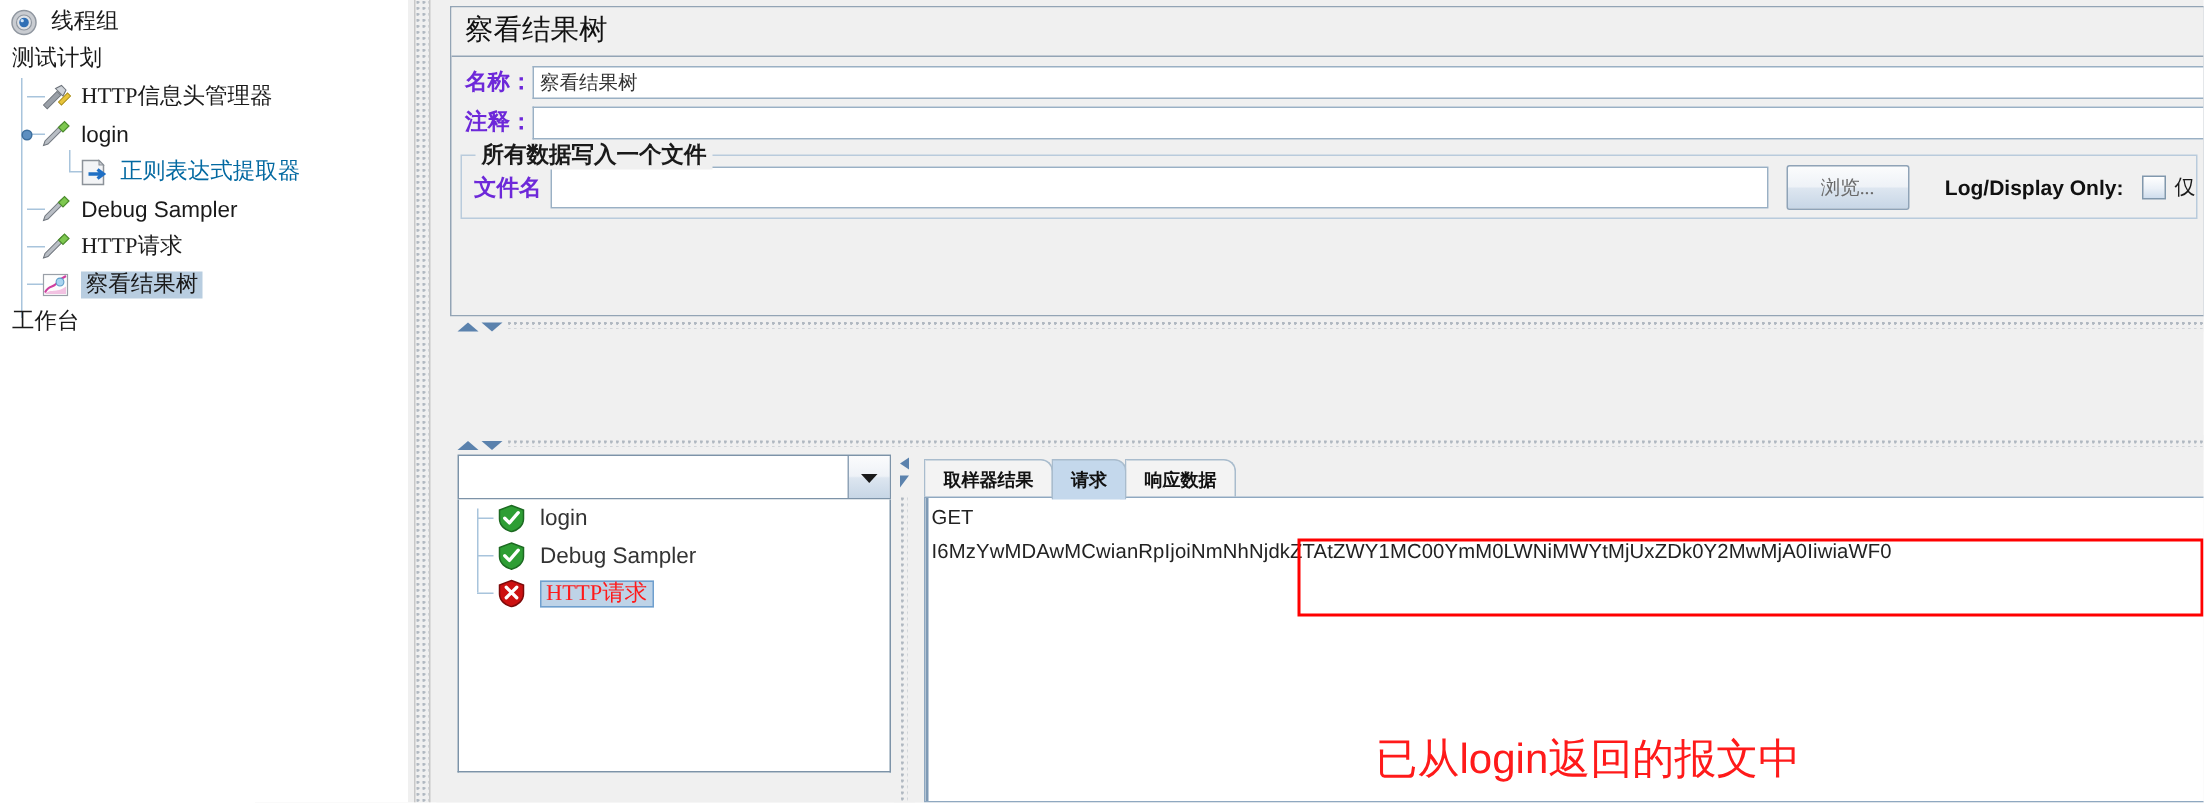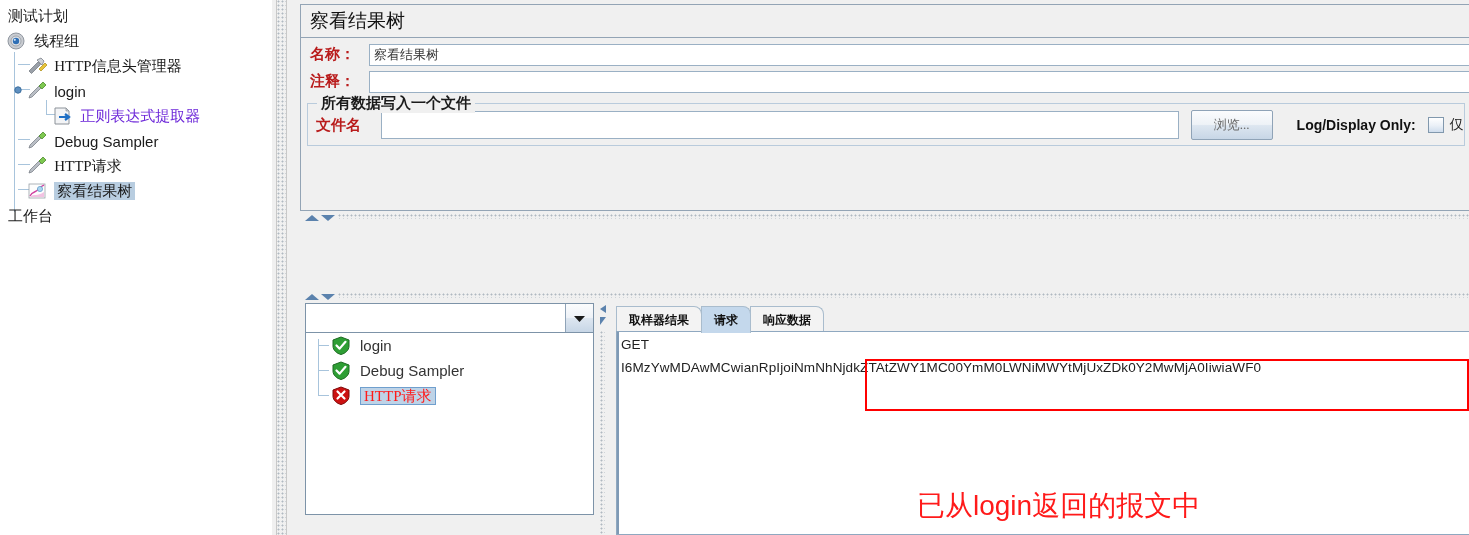--- a/index.html
+++ b/index.html
@@ -91,22 +91,22 @@
   }
   .field-row {
     display: flex; align-items: center;
     height: 27px;
     padding-left: 9px;
   }
   .field-label {
     font-family: Liberation Mono, monospace;
     font-weight: bold;
     font-size: 15px;
-    color: #b91c1c;
-    margin-right: 14px;
+    color: #6d28d9;
+    margin-right: 0;
     white-space: nowrap;
   }
   .txt {
     flex: 1; height: 20px; line-height: 20px;
     background: #ffffff;
     border: 1px solid #9ab0c4;
     border-right: none;
     font-size: 13px;
     padding-left: 4px;
     color: #333;
@@ -306,36 +306,36 @@
   }
 </style>
 </head>
 <body>
 
 <div class="root">
 
   <div class="left-panel">
     <div class="tree">
 
-      <div class="tnode" style="padding-left:4px;">
-        <span class="lbl" style="font-family:'Liberation Serif',serif;">测试计划</span>
-      </div>
-
       <div class="tnode" style="padding-left:2px;">
         <span class="ico">
           <svg width="20" height="20" viewBox="0 0 20 20">
             <circle cx="10" cy="10" r="8" fill="#c9ccd1" stroke="#9097a0" stroke-width="1"></circle>
             <circle cx="10" cy="10" r="5" fill="#dfe2e6" stroke="#9097a0" stroke-width="0.8"></circle>
             <circle cx="10" cy="10" r="3.2" fill="#2f6fb5"></circle>
             <circle cx="8.8" cy="8.8" r="1.1" fill="#cfe2f5"></circle>
           </svg>
         </span>
         <span class="lbl" style="font-family:'Liberation Serif',serif;">线程组</span>
       </div>
 
+      <div class="tnode" style="padding-left:4px;">
+        <span class="lbl" style="font-family:'Liberation Serif',serif;">测试计划</span>
+      </div>
+
       <div class="vline" style="left:14px; top:52px; height:160px;"></div>
 
       <div class="tnode indent1">
         <div class="hline" style="left:14px; top:12px; width:12px;"></div>
         <span class="ico">
           <svg width="22" height="20" viewBox="0 0 22 20">
             <path d="M3 15 L12 6 L14.5 8.5 L5.5 17.5 Z" fill="#9aa0a8" stroke="#6d737b" stroke-width="0.7"></path>
             <path d="M11 4 L15 2 L18 5 L16 9 Z" fill="#cfd3d8" stroke="#6d737b" stroke-width="0.7"></path>
             <path d="M13 13 L19 7 L21 9 L15 15 Z" fill="#e8c43a" stroke="#a88a10" stroke-width="0.7"></path>
           </svg>
@@ -362,21 +362,21 @@
       <div class="tnode indent2">
         <div class="vline" style="left:42px; top:-2px; height:14px;"></div>
         <div class="hline" style="left:42px; top:12px; width:12px;"></div>
         <span class="ico">
           <svg width="22" height="20" viewBox="0 0 22 20">
             <path d="M3 2 H14 L17 5 V18 H3 Z" fill="#f3f4f6" stroke="#8c9299" stroke-width="1"></path>
             <path d="M14 2 V5 H17 Z" fill="#c8ccd2" stroke="#8c9299" stroke-width="0.7"></path>
             <path d="M7 11 H16 M13 8 L17 11 L13 14" stroke="#1f6fc4" stroke-width="2.2" fill="none"></path>
           </svg>
         </span>
-        <span class="lbl" style="font-family:Liberation Serif, serif;color:#6d28d9;">正则表达式提取器</span>
+        <span class="lbl" style="font-family:Liberation Mono, monospace;color:#0369a1;">正则表达式提取器</span>
       </div>
 
       <div class="tnode indent1">
         <div class="hline" style="left:14px; top:12px; width:12px;"></div>
         <span class="ico">
           <svg width="22" height="20" viewBox="0 0 22 20">
             <path d="M3 17 L6 16 L17 5 L15 3 L4 14 Z" fill="#b9bec5" stroke="#70767e" stroke-width="0.7"></path>
             <path d="M13 5 L17 1 L20 4 L16 8 Z" fill="#7ec850" stroke="#4c8c2d" stroke-width="0.8"></path>
           </svg>
         </span>

